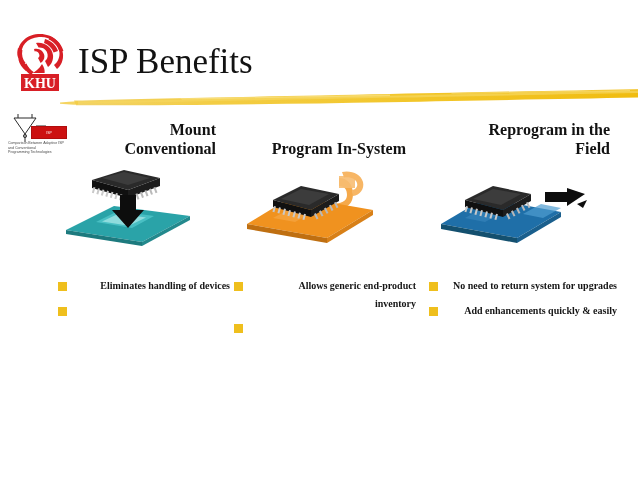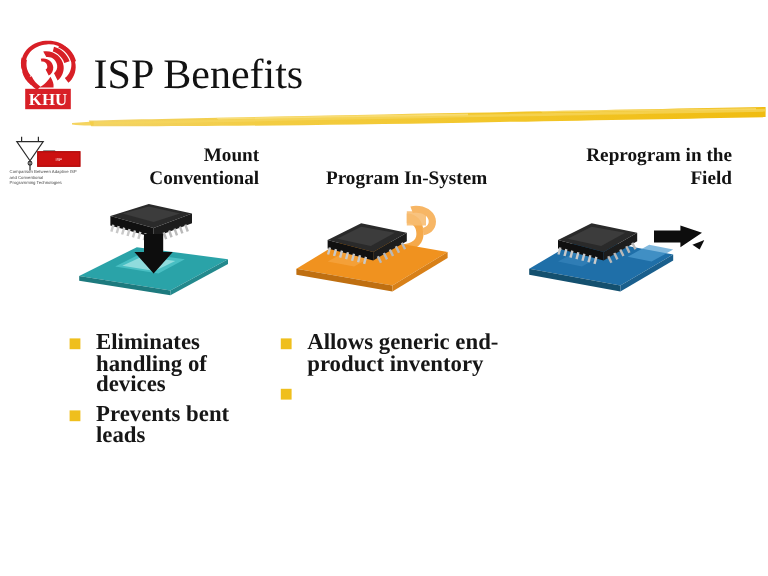--- a/index.html
+++ b/index.html
@@ -72,23 +72,24 @@
   .bulcol.b2{left:234px;width:182px;}
   .bulcol.b3{left:429px;width:188px;}
 
   .bullet{position:relative;padding-left:22px;margin-bottom:7px;}
   .bullet .sq{
     position:absolute;left:0;top:5px;width:9px;height:9px;
     background:#efbf1d;
   }
   .bullet .txt{
     display:block;
-    font-size:19px;font-weight:bold;color:#161616;
+    font-size:10px;font-weight:bold;color:#161616;
     font-family:"Liberation Serif", serif;
     line-height:17.5px;
+    text-align:right;
   }
 </style>
 </head>
 <body>
 
 <div class="slide">
 
   <div class="logo">
     <svg width="56" height="62" viewBox="0 0 56 62" xmlns="http://www.w3.org/2000/svg">
       <g fill="#d81f26">
@@ -283,30 +284,37 @@
     </svg>
   </div>
 
   <div class="bulcol b1">
     <div class="bullet">
       <span class="sq"></span>
       <span class="txt">Eliminates handling of devices</span>
     </div>
     <div class="bullet">
       <span class="sq"></span>
-      <span class="txt">Prevents bent leads</span>
     </div>
   </div>
 
   <div class="bulcol b2">
     <div class="bullet">
       <span class="sq"></span>
       <span class="txt">Allows generic end-product inventory</span>
     </div>
     <div class="bullet">
       <span class="sq"></span>
     </div>
   </div>
 
   <div class="bulcol b3">
+    <div class="bullet">
+      <span class="sq"></span>
+      <span class="txt">No need to return system for upgrades</span>
+    </div>
+    <div class="bullet">
+      <span class="sq"></span>
+      <span class="txt">Add enhancements quickly &amp; easily</span>
+    </div>
   </div>
 
 </div>
 
 </body></html>

